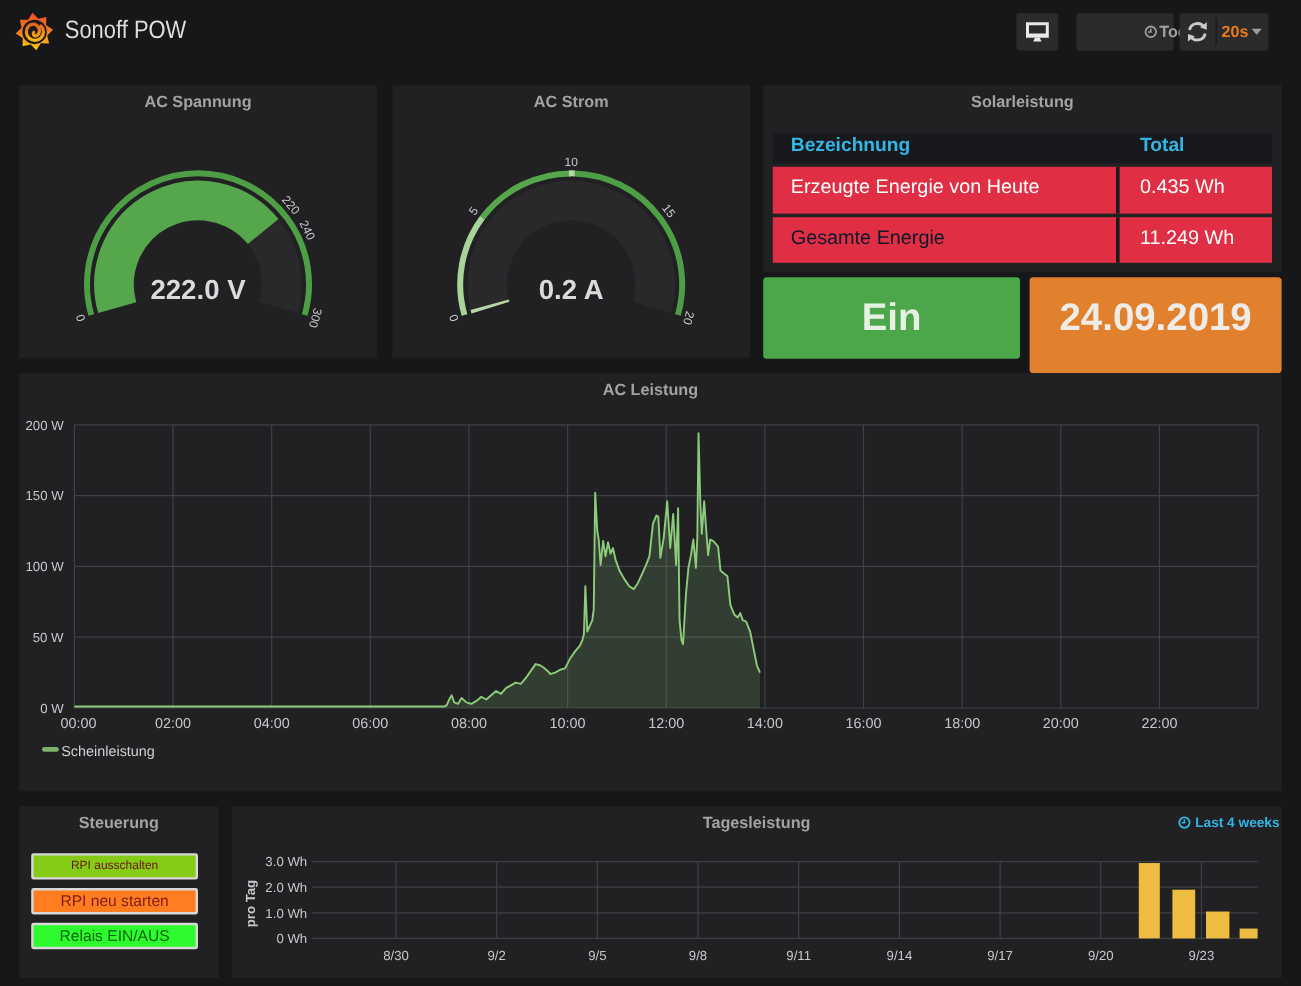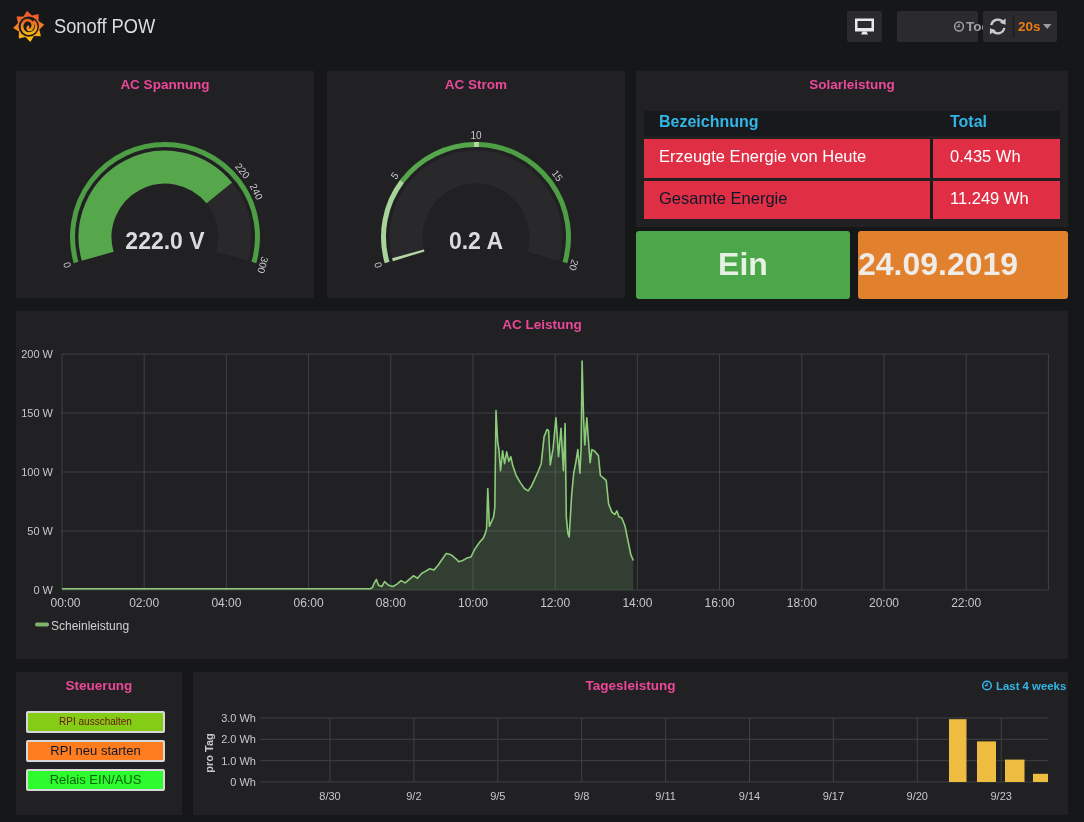--- a/index.html
+++ b/index.html
@@ -1,19 +1,19 @@
 <!DOCTYPE html>
 <html><head>
 <meta charset="utf-8">
 <style>
 * { margin:0; padding:0; box-sizing:border-box; }
 html,body { width:1084px; height:822px; background:#161719; font-family:"Liberation Sans", sans-serif; overflow:hidden; }
 .abs { position:absolute; }
 .panel { position:absolute; background:#212124; }
-.ptitle { position:absolute; top:6px; left:0; right:0; text-align:center; font-size:13.5px; font-weight:700; color:#ec4899; }
+.ptitle { position:absolute; top:6px; left:0; right:0; text-align:center; font-size:13.5px; font-weight:700; color:#a3a3a3; }
 .hbtn { position:absolute; top:11px; height:31px; background:#2b2b2e; border-radius:2px; }
 .glabel { font-size:10px; fill:#c9cacc; }
 .axlab { font-size:11px; fill:#c7c8ca; }
 </style>
 </head>
 <body>
 
 <svg class="abs" style="left:13px;top:10px" width="31" height="32" viewBox="0 0 31 32">
   <defs>
     <linearGradient id="lg" x1="0" y1="0" x2="0" y2="1">
@@ -102,21 +102,21 @@
     <span class="abs" style="left:286px;top:0;width:3px;height:39px;background:#1b1b1e;"></span>
   </div>
   <div class="abs" style="left:8px;top:110px;width:416px;height:38px;background:#e02f44;">
     <span class="abs" style="left:15px;top:8px;font-size:16.5px;color:#0f172a;">Gesamte Energie</span>
     <span class="abs" style="left:306px;top:8px;font-size:16.5px;color:#ffffff;">11.249 Wh</span>
     <span class="abs" style="left:286px;top:0;width:3px;height:38px;background:#1b1b1e;"></span>
   </div>
 </div>
 
 <div class="abs" style="left:636px;top:231px;width:214px;height:68px;background:#4ca64a;border-radius:3px;text-align:center;line-height:66px;font-size:32px;font-weight:600;color:#e7f1e3;">Ein</div>
-<div class="abs" style="left:858px;top:231px;width:210px;height:68px;background:#e1802d;border-radius:3px;text-align:left;line-height:66px;font-size:32px;font-weight:600;color:#efebe7;">24.09.2019</div>
+<div class="abs" style="left:858px;top:231px;width:210px;height:80px;background:#e1802d;border-radius:3px;text-align:center;line-height:66px;font-size:32px;font-weight:600;color:#efebe7;">24.09.2019</div>
 
 <div class="panel" style="left:16px;top:311px;width:1052px;height:348px;">
   <div class="ptitle">AC Leistung</div>
   <svg width="1052" height="348" viewBox="0 0 1052 348">
     <line x1="46" y1="43" x2="1032.4" y2="43" stroke="#3f4145" stroke-width="1"></line>
     <line x1="46" y1="102" x2="1032.4" y2="102" stroke="#3f4145" stroke-width="1"></line>
     <line x1="46" y1="161" x2="1032.4" y2="161" stroke="#3f4145" stroke-width="1"></line>
     <line x1="46" y1="220" x2="1032.4" y2="220" stroke="#3f4145" stroke-width="1"></line>
     <line x1="46" y1="279" x2="1032.4" y2="279" stroke="#3f4145" stroke-width="1"></line>
     <line x1="46.0" y1="43" x2="46.0" y2="279" stroke="#3f4145" stroke-width="1"></line>
@@ -152,21 +152,21 @@
     <text class="axlab" x="868.0" y="296" text-anchor="middle" style="font-size:12px">20:00</text>
     <text class="axlab" x="950.2" y="296" text-anchor="middle" style="font-size:12px">22:00</text>
     <rect x="19" y="311.5" width="14" height="4" rx="2" fill="#7eb26d"></rect>
     <text x="35" y="319" font-size="12" fill="#d0d1d3">Scheinleistung</text>
   </svg>
 </div>
 
 <div class="panel" style="left:16px;top:672px;width:166px;height:143px;">
   <div class="ptitle">Steuerung</div>
   <div class="abs" style="left:10px;top:39px;width:139px;height:22px;background:#84cc16;border:2px solid #d8d8d8;border-radius:2px;text-align:center;font-size:10px;line-height:18px;color:#6b1511;">RPI ausschalten</div>
-  <div class="abs" style="left:10px;top:68px;width:139px;height:22px;background:#ff7d1f;border:2px solid #d8d8d8;border-radius:2px;text-align:center;font-size:13px;line-height:18px;color:#0f172a;">RPI neu starten</div>
+  <div class="abs" style="left:10px;top:68px;width:139px;height:22px;background:#ff7d1f;border:2px solid #d8d8d8;border-radius:2px;text-align:center;font-size:13px;line-height:18px;color:#7f1d1d;">RPI neu starten</div>
   <div class="abs" style="left:10px;top:97px;width:139px;height:22px;background:#2dfb2d;border:2px solid #d8d8d8;border-radius:2px;text-align:center;font-size:13px;line-height:18px;color:#0a650a;">Relais EIN/AUS</div>
 </div>
 
 <div class="panel" style="left:193px;top:672px;width:875px;height:143px;">
   <div class="ptitle">Tagesleistung</div>
   <svg width="875" height="143" viewBox="0 0 875 143">
     <line x1="67" y1="46" x2="855" y2="46" stroke="#3f4145" stroke-width="1"></line>
     <line x1="67" y1="67.3" x2="855" y2="67.3" stroke="#3f4145" stroke-width="1"></line>
     <line x1="67" y1="88.7" x2="855" y2="88.7" stroke="#3f4145" stroke-width="1"></line>
     <line x1="67" y1="110" x2="855" y2="110" stroke="#3f4145" stroke-width="1"></line>

